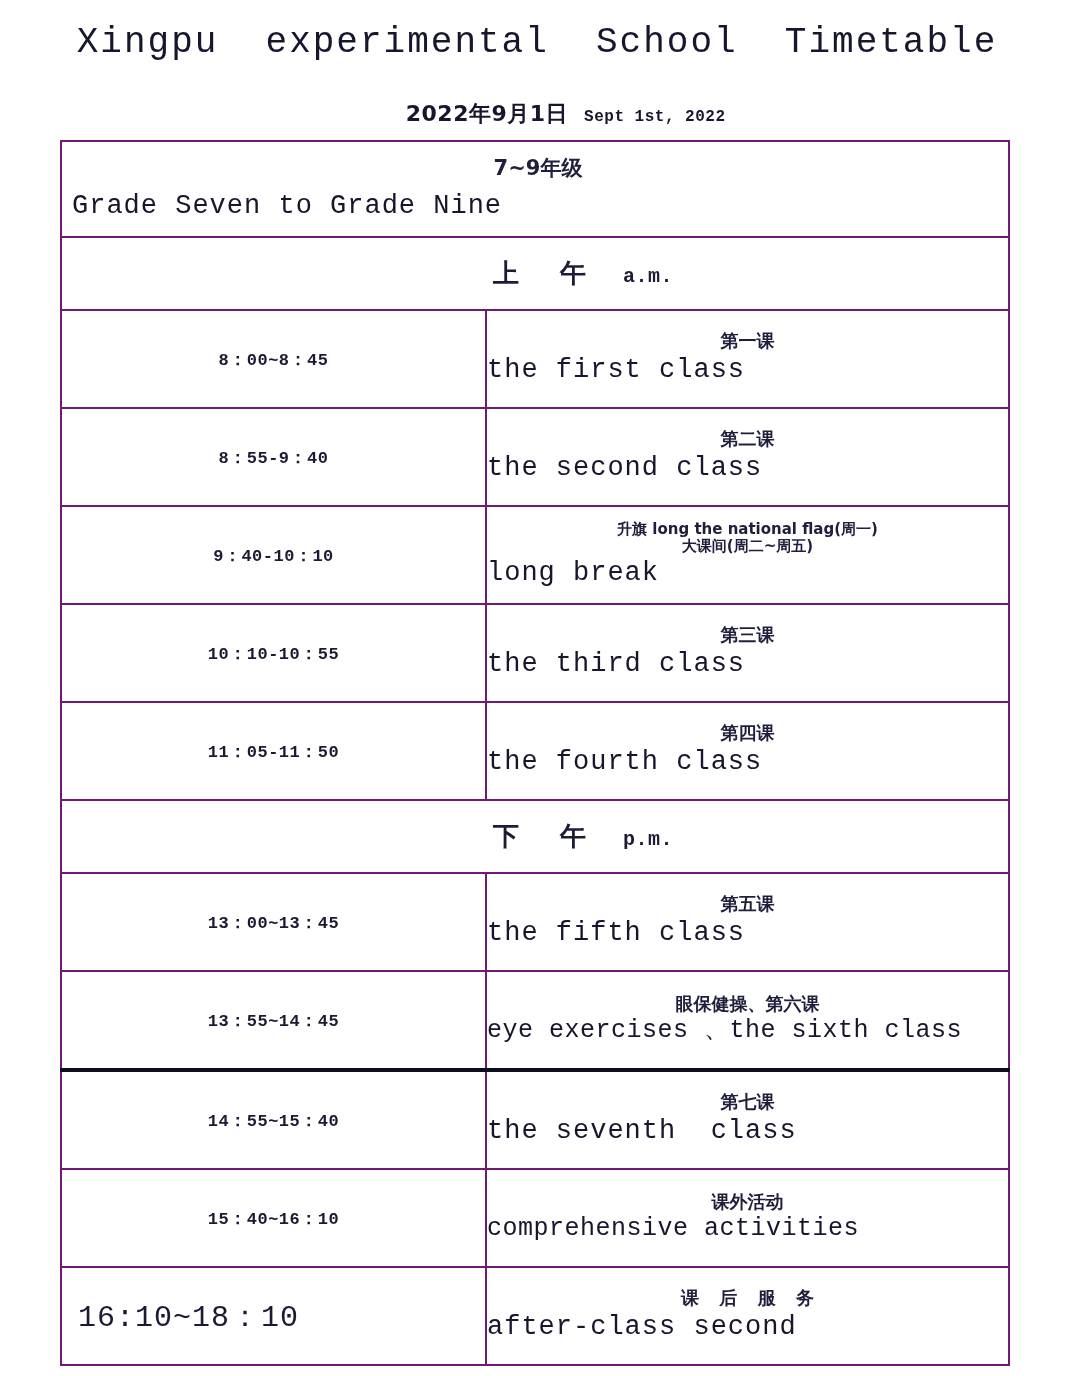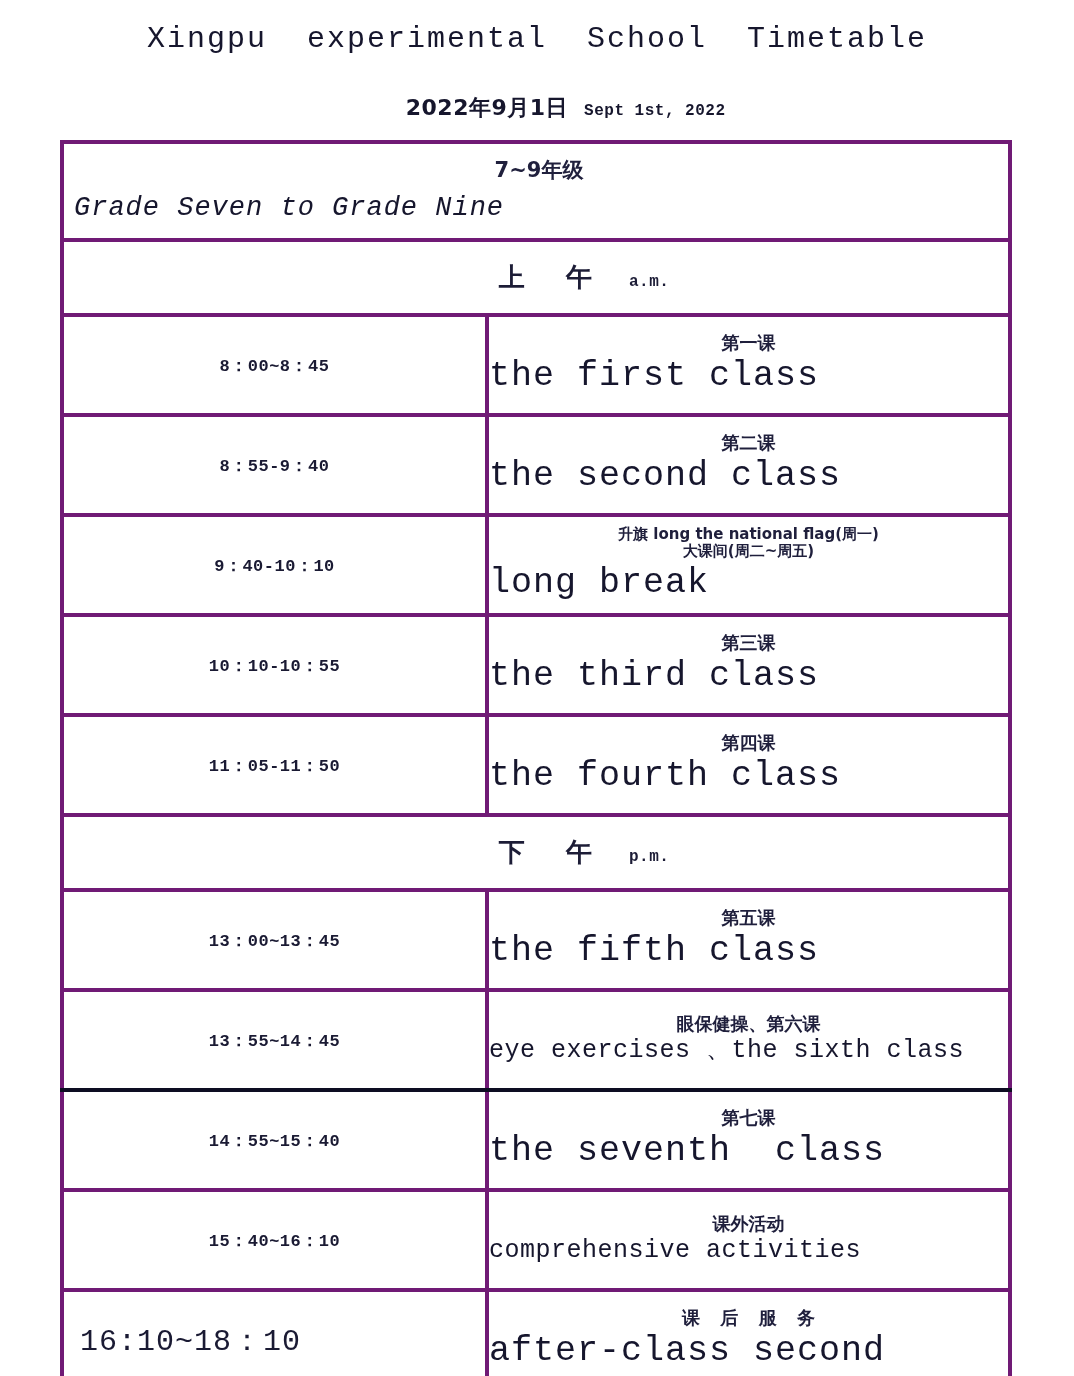--- a/index.html
+++ b/index.html
@@ -15,21 +15,21 @@
     overflow: hidden;
     position: relative;
   }
 
   
   .title-wrap {
     padding-top: 22px;
   }
   .main-title {
     font-family: "Liberation Mono", "DejaVu Sans Mono", monospace;
-    font-size: 30px;
+    font-size: 36px;
     letter-spacing: 2px;
     text-align: center;
     color: #16162d;
     white-space: pre;
     line-height: 1.15;
   }
   .sub-title {
     margin-top: 10px;
     text-align: center;
     font-size: 23px;
@@ -53,21 +53,21 @@
   
   .timetable {
     position: absolute;
     left: 60px;
     top: 140px;
     width: 948px;
     border-collapse: collapse;
     table-layout: fixed;
   }
   .timetable td {
-    border: 4px solid #701a75;
+    border: 2px solid #701a75;
     padding: 0;
     vertical-align: middle;
   }
 
   .col-time { width: 425px; }
   .col-desc { width: 523px; }
 
   
   .grade-cell {
     height: 94px;
@@ -84,21 +84,20 @@
     margin-left: 6px;
   }
   .grade-en {
     font-size: 27px;
     text-align: left;
     letter-spacing: 1px;
     color: #16162d;
     margin-top: 10px;
     padding-left: 10px;
     white-space: pre;
-    font-style: italic;
   }
 
   
   .session-cell {
     height: 66px;
     text-align: center;
     padding: 0;
   }
   .session-inner {
     display: block;
@@ -107,21 +106,21 @@
   }
   .session-cn {
     font-family: "DejaVu Sans", sans-serif;
     font-size: 26px;
     font-weight: bold;
     color: #1c1c36;
     letter-spacing: 1px;
   }
   .session-en {
     font-family: "Liberation Mono", "DejaVu Sans Mono", monospace;
-    font-size: 16px;
+    font-size: 20px;
     font-weight: bold;
     color: #1c1c36;
     margin-left: 36px;
     letter-spacing: 0.5px;
   }
 
   
   .lesson-row td { height: 96px; }
   .time-cell {
     text-align: center;
@@ -157,21 +156,21 @@
   .desc-cn.small {
     font-size: 15px;
     font-weight: bold;
   }
   .desc-cn.spaced {
     letter-spacing: 7px;
     margin-right: -7px;
   }
   .desc-en {
     font-family: "Liberation Mono", "DejaVu Sans Mono", monospace;
-    font-size: 35px;
+    font-size: 27px;
     letter-spacing: 1px;
     color: #16162d;
     text-align: left;
     white-space: pre;
     line-height: 1.2;
   }
   .desc-en.tight { font-size: 25px; letter-spacing: 0.5px; }
 
   
   .thick-bottom td { border-bottom: 4px solid #0d0d22; }

